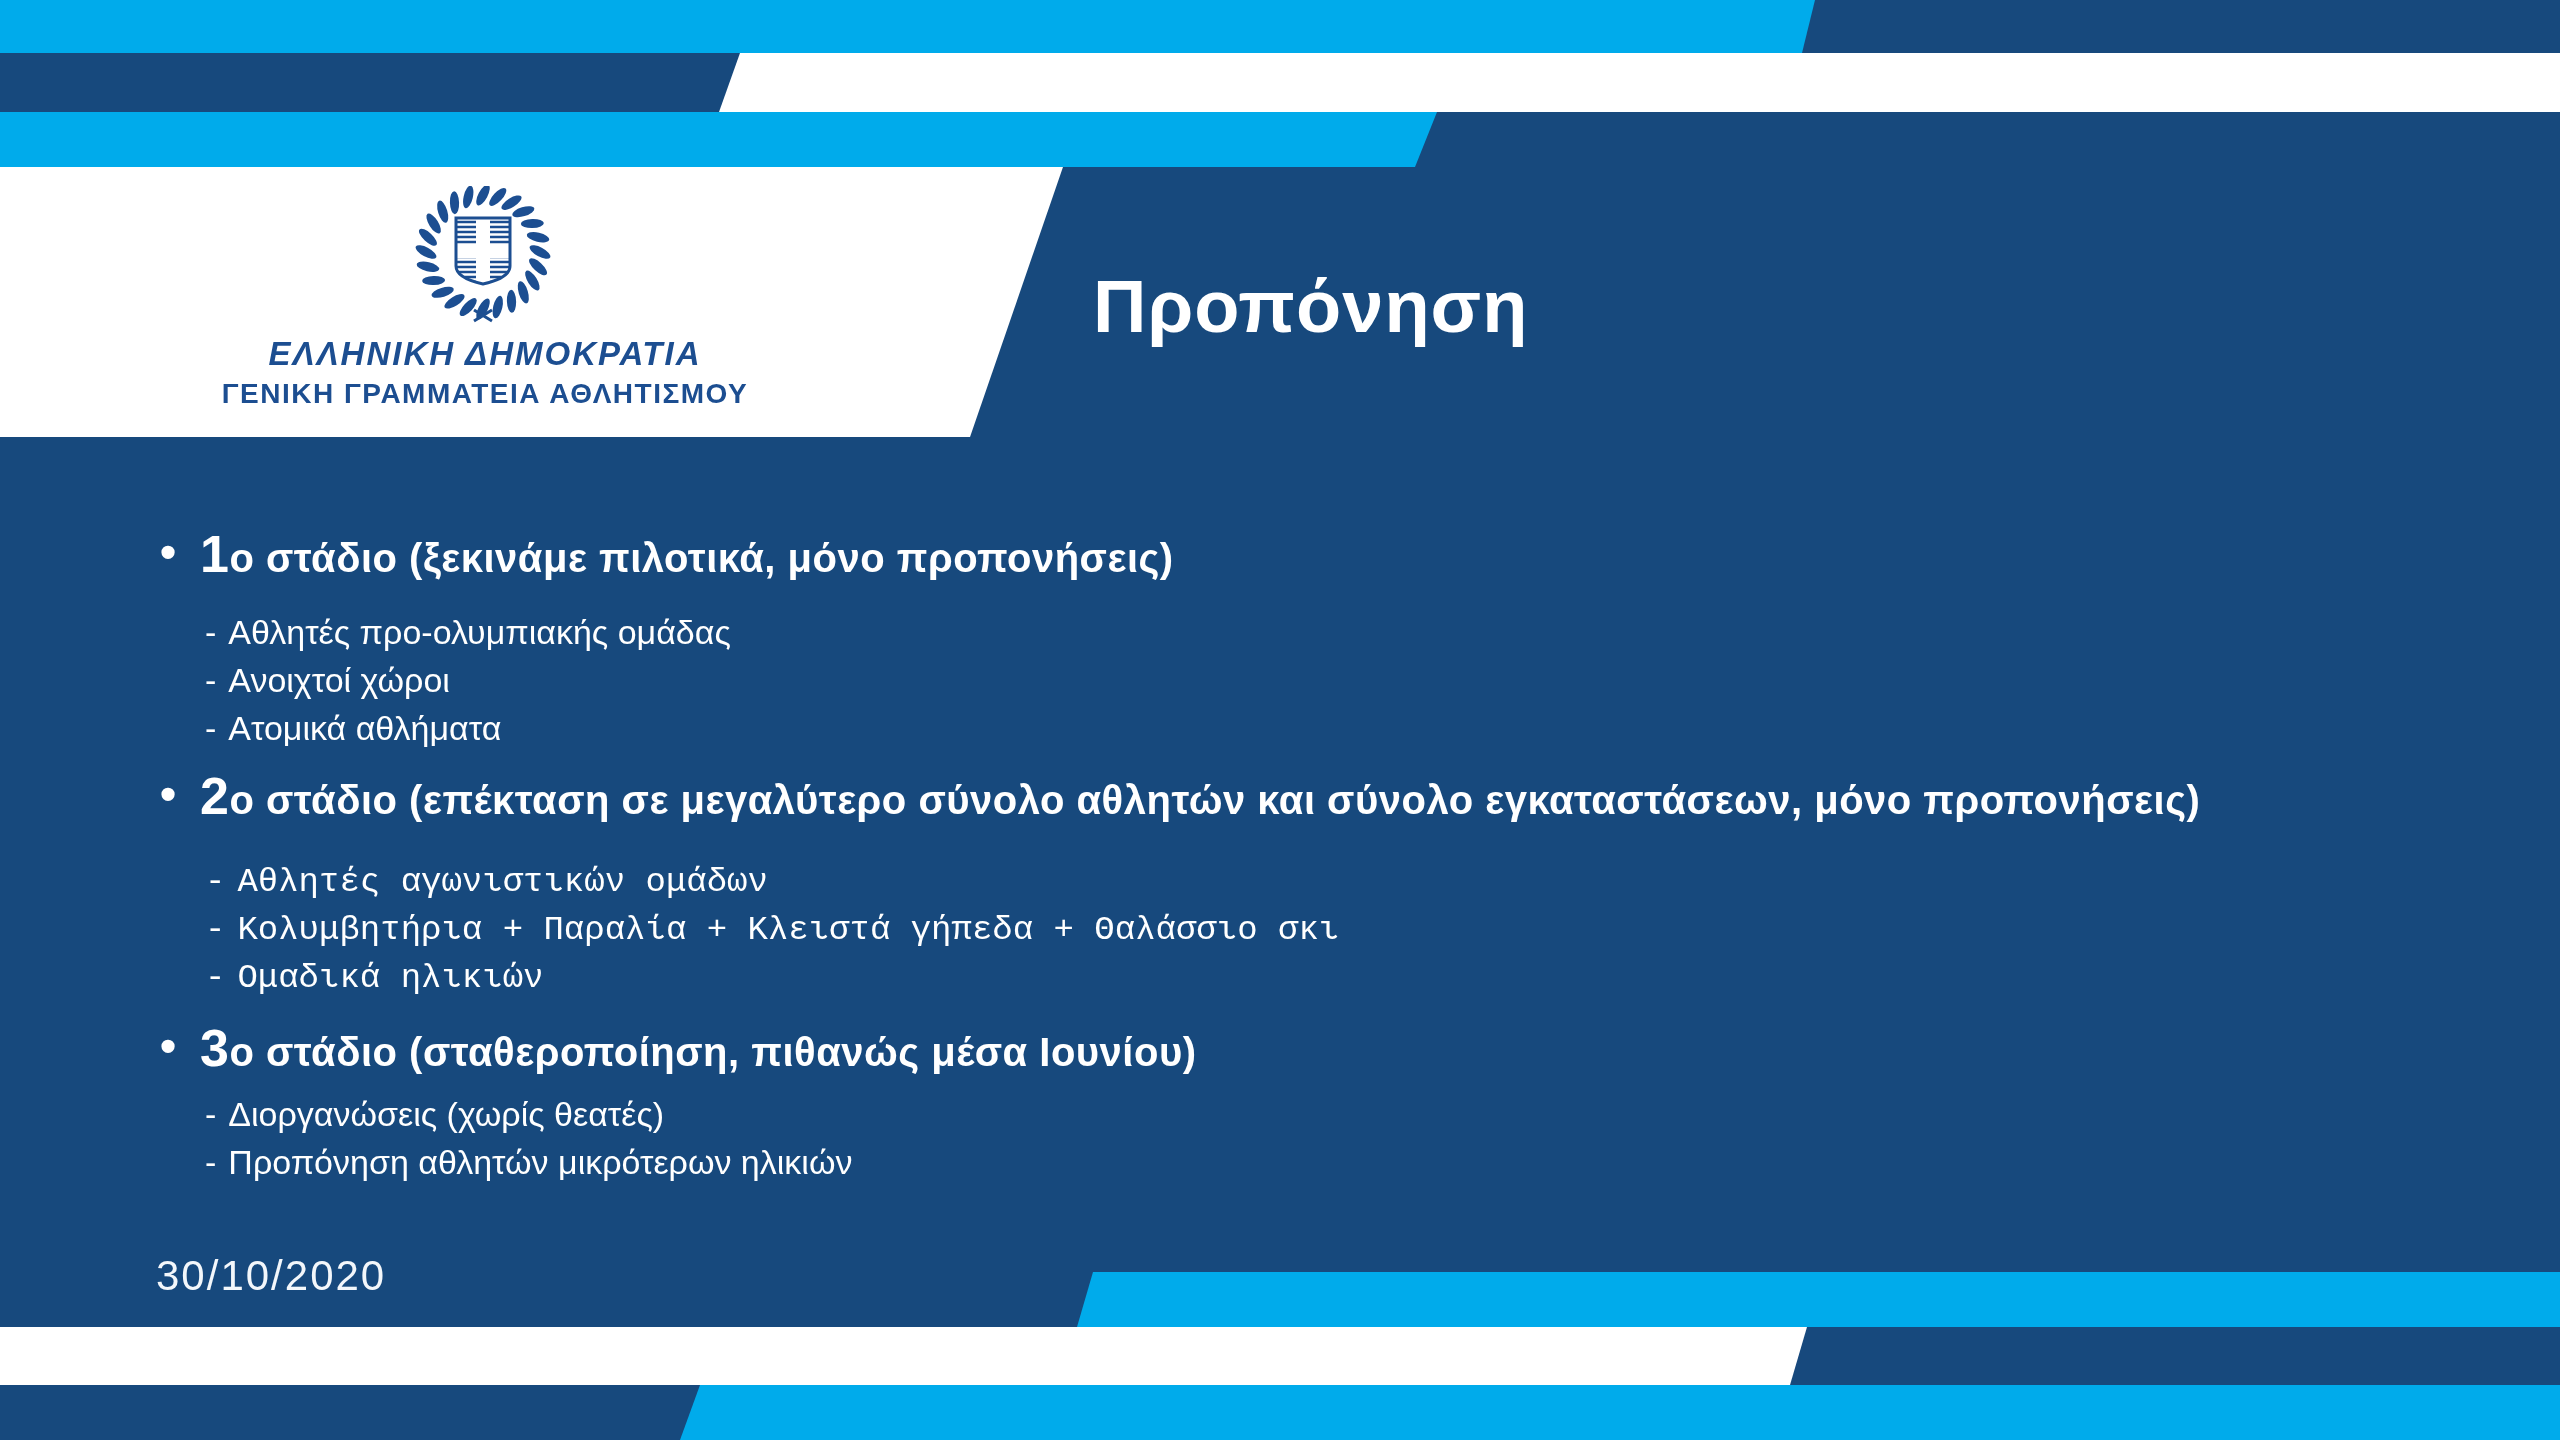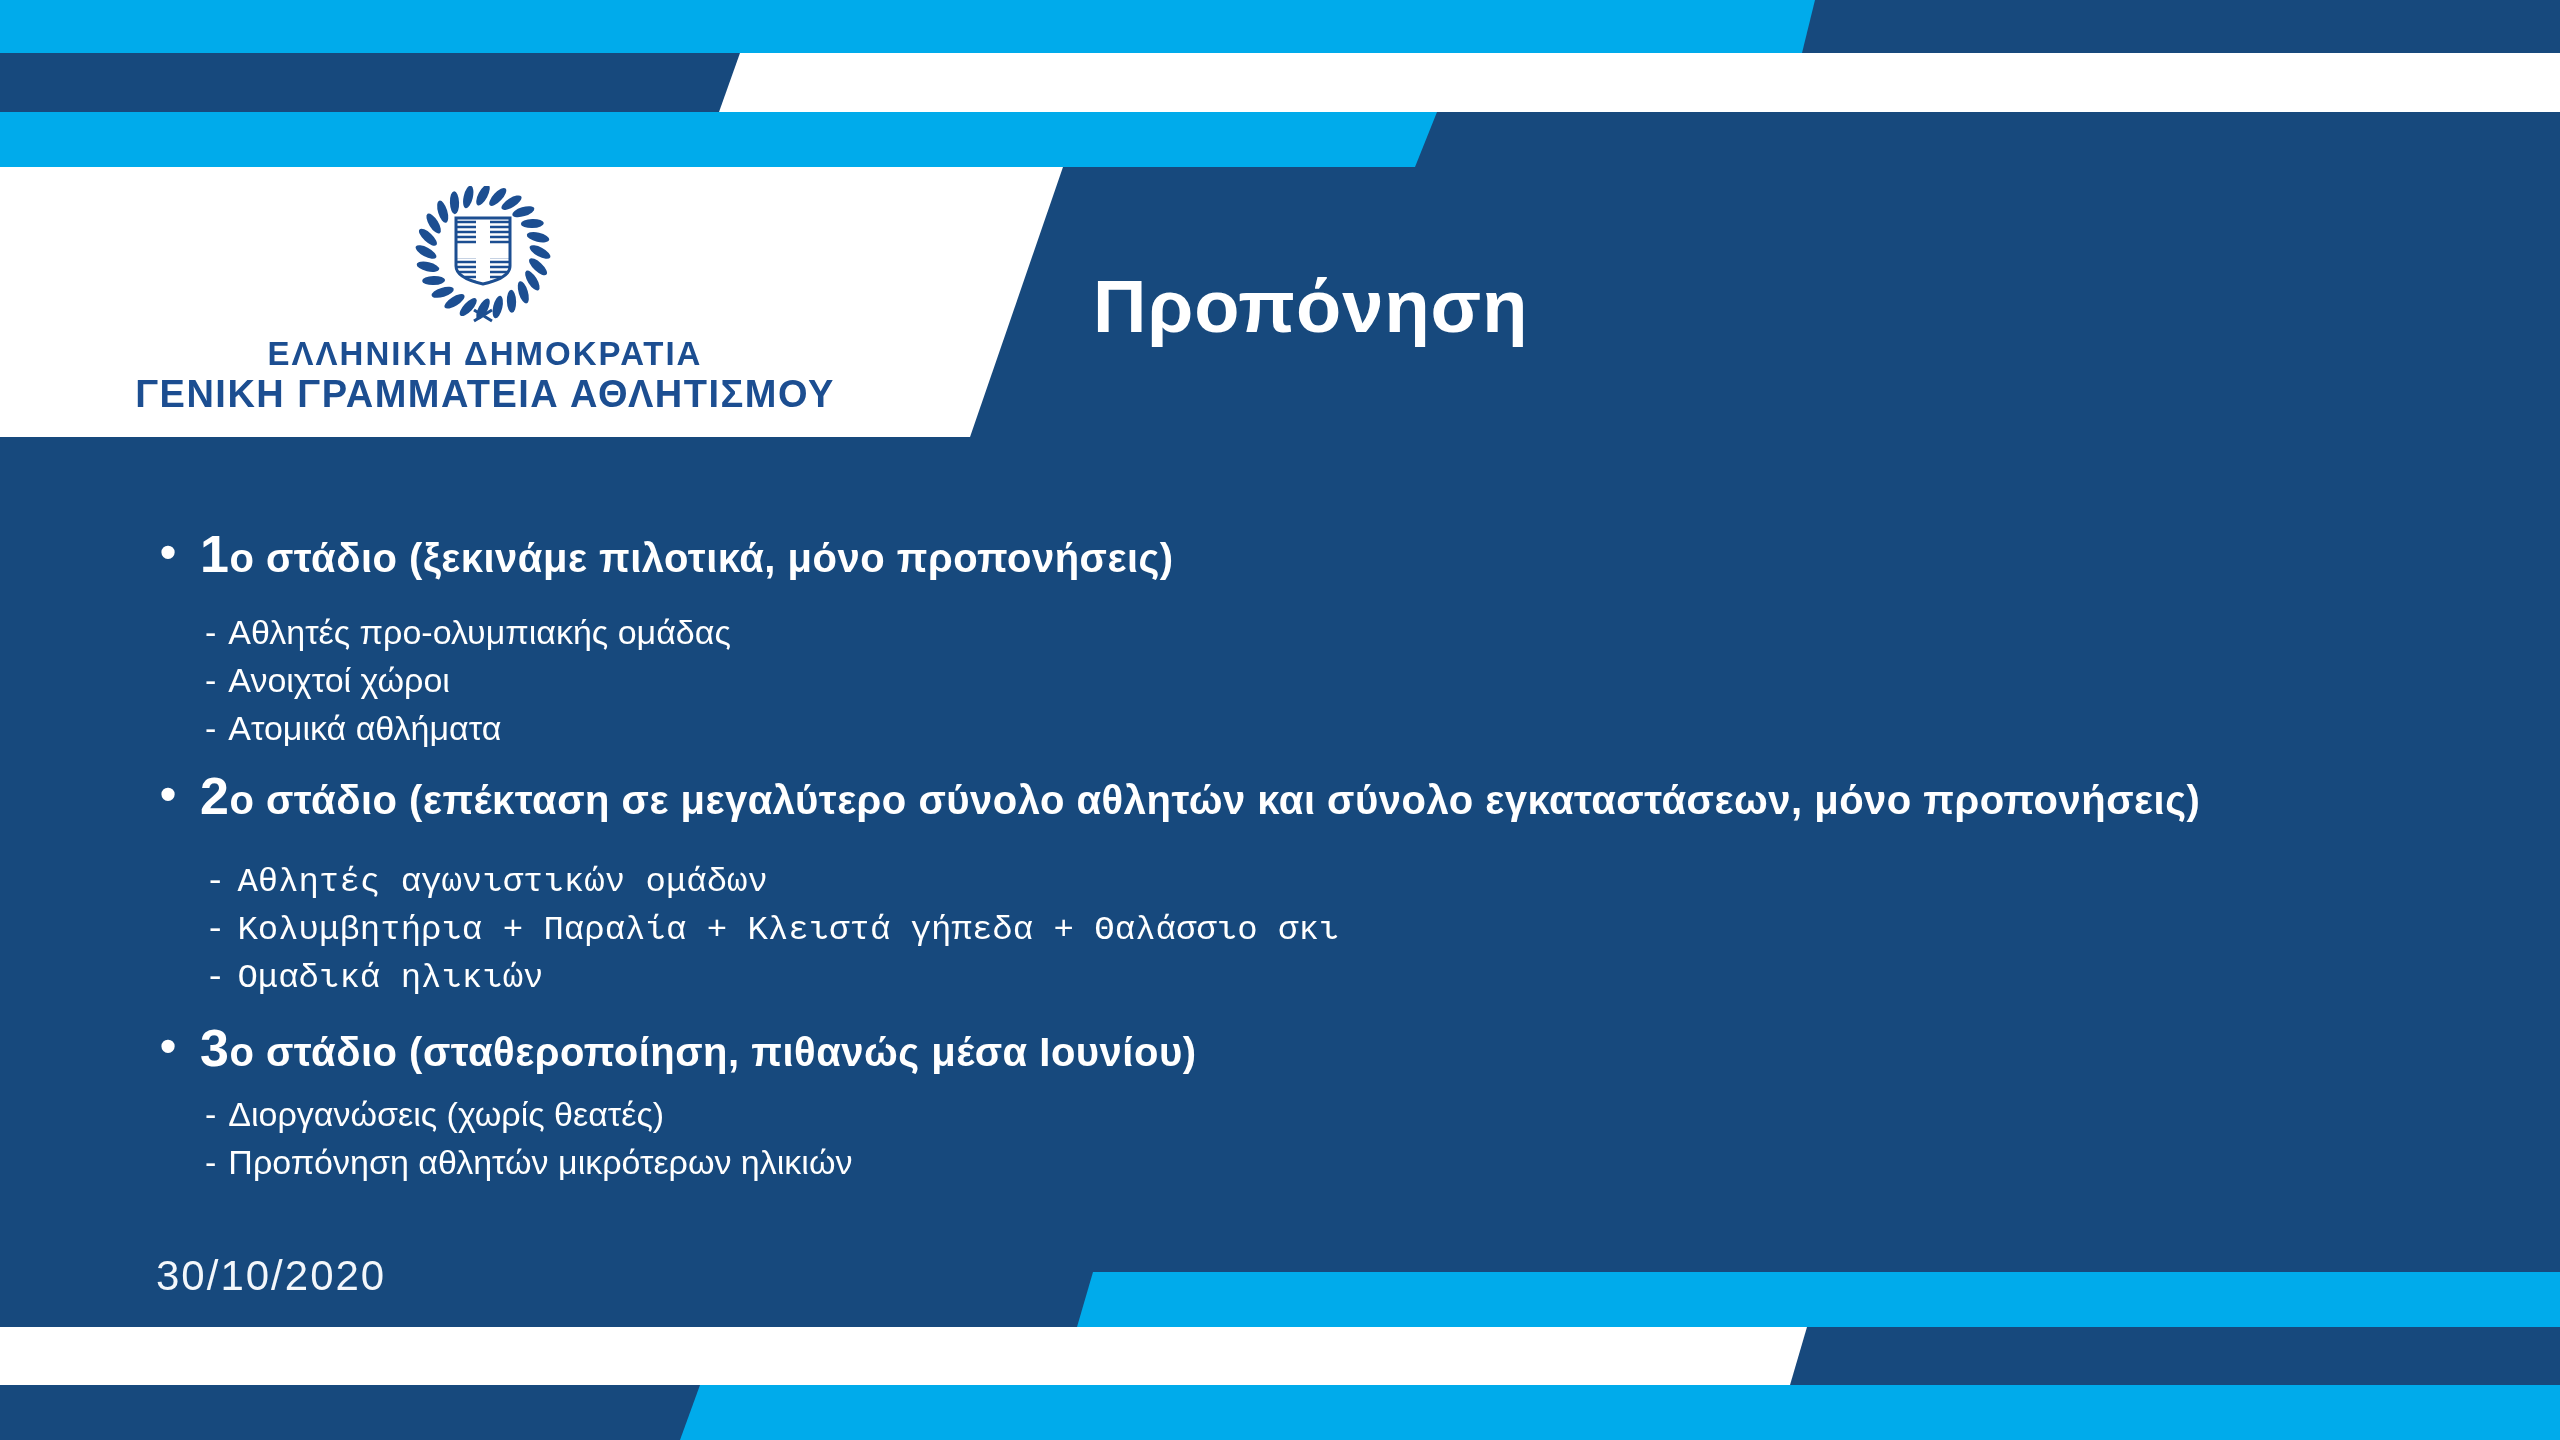--- a/index.html
+++ b/index.html
@@ -29,22 +29,22 @@
   .bw{top:1327px;height:58px;background:var(--white);
        clip-path:polygon(0 0,1807px 0,1790px 58px,0 58px);}
   .bc2{top:1385px;height:55px;background:var(--cyan);
        clip-path:polygon(700px 0,2560px 0,2560px 55px,680px 55px);}
 
   .emblem{position:absolute;left:408px;top:186px;color:var(--emblem);}
   .orgtext{
     position:absolute;left:55px;top:334px;width:860px;text-align:center;
     color:var(--emblem);font-weight:bold;
   }
-  .orgtext .l1{font-size:33px;line-height:40px;letter-spacing:2px;}
-  .orgtext .l2{font-size:38px;line-height:40px;letter-spacing:1.5px;}
+  .orgtext .l1{font-size:33px;line-height:40px;letter-spacing:2px;font-style:italic;}
+  .orgtext .l2{font-size:28px;line-height:40px;letter-spacing:1.5px;}
 
   .slide-title{
     position:absolute;left:1093px;top:264px;color:var(--white);
     font-size:74px;font-weight:bold;letter-spacing:1px;white-space:nowrap;
   }
 
   .content{position:absolute;left:160px;top:528px;right:30px;color:var(--white);}
   .stage-heading{
     position:relative;padding-left:40px;font-weight:bold;
     font-size:40px;line-height:52px;white-space:nowrap;letter-spacing:0.5px;

